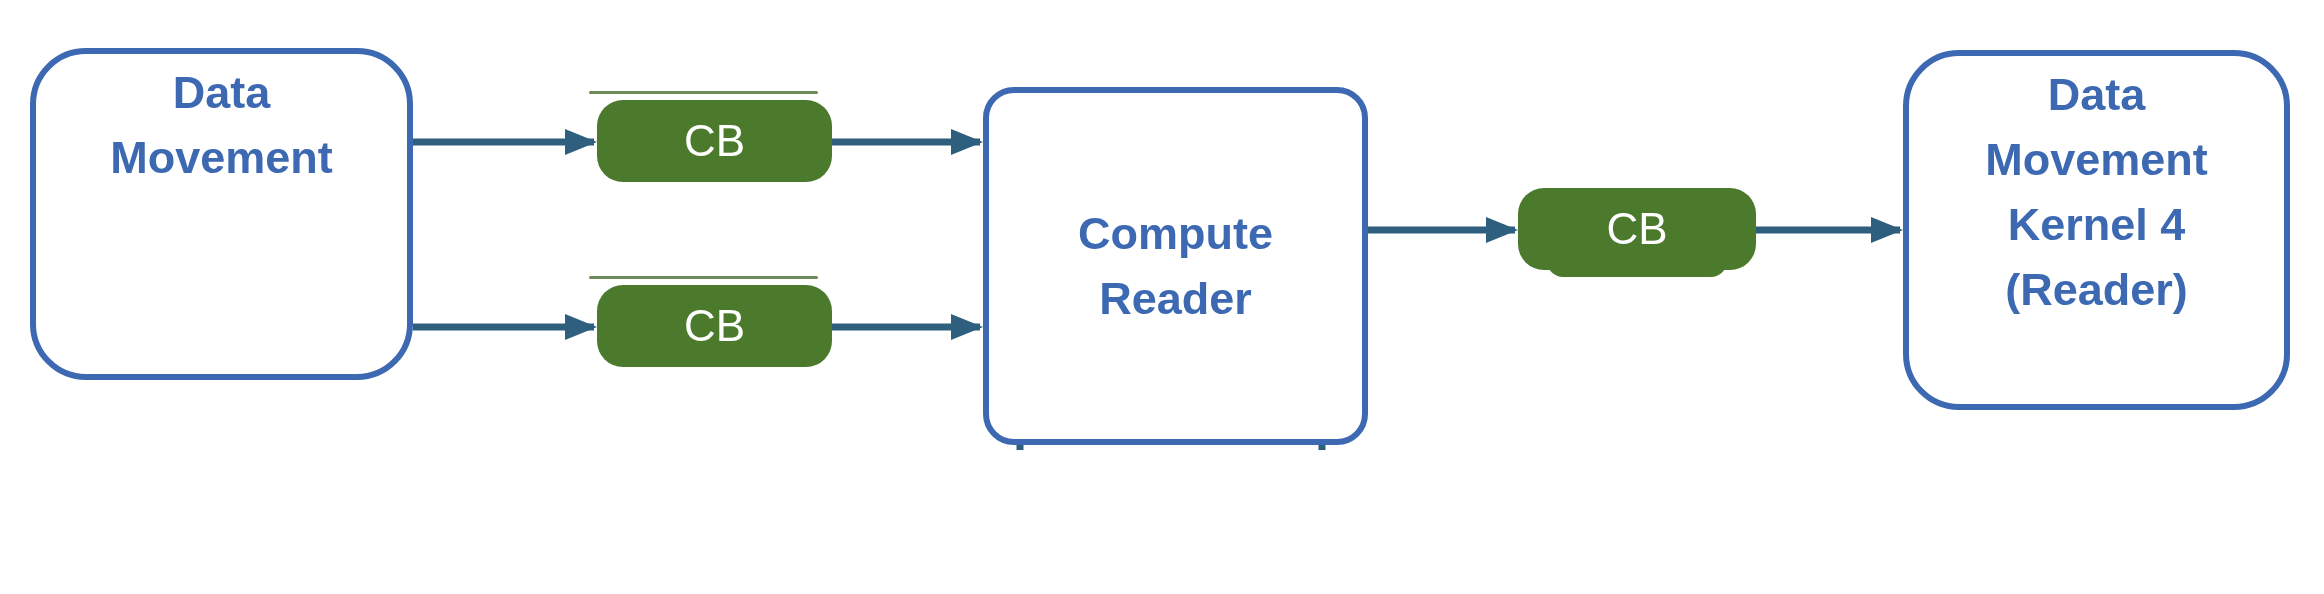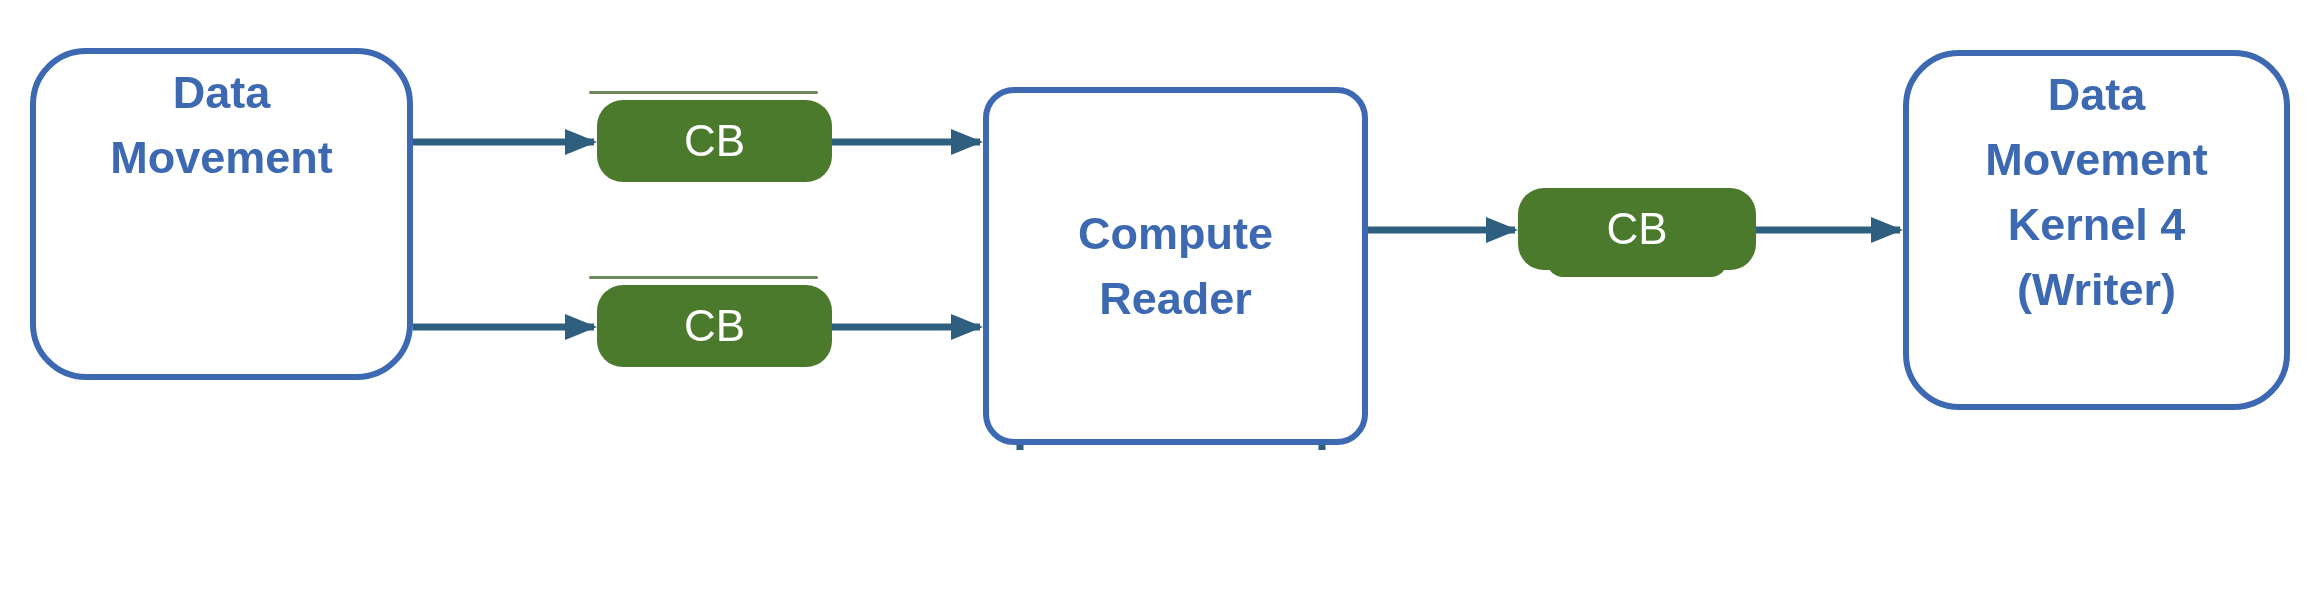--- a/index.html
+++ b/index.html
@@ -136,16 +136,16 @@
   </div>
 
   <div id="cb-loop" class="cb">
     <span>CB</span>
   </div>
 
   <div id="writer-kernel-box" class="kernel-box top-anchored">
     <div>Data</div>
     <div>Movement</div>
     <div>Kernel 4</div>
-    <div>(Writer)</div>
+    <div>(Reader)</div>
   </div>
 
 </div>
 
 </body></html>

